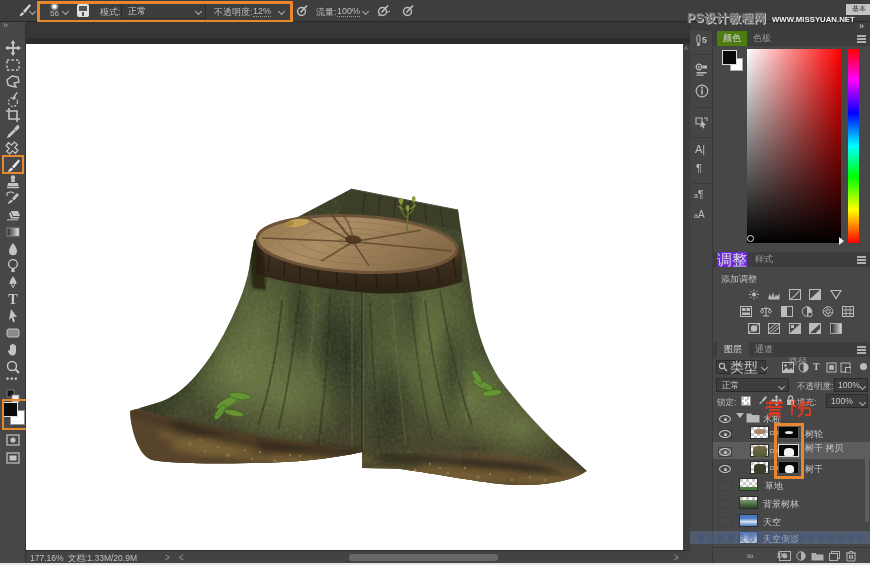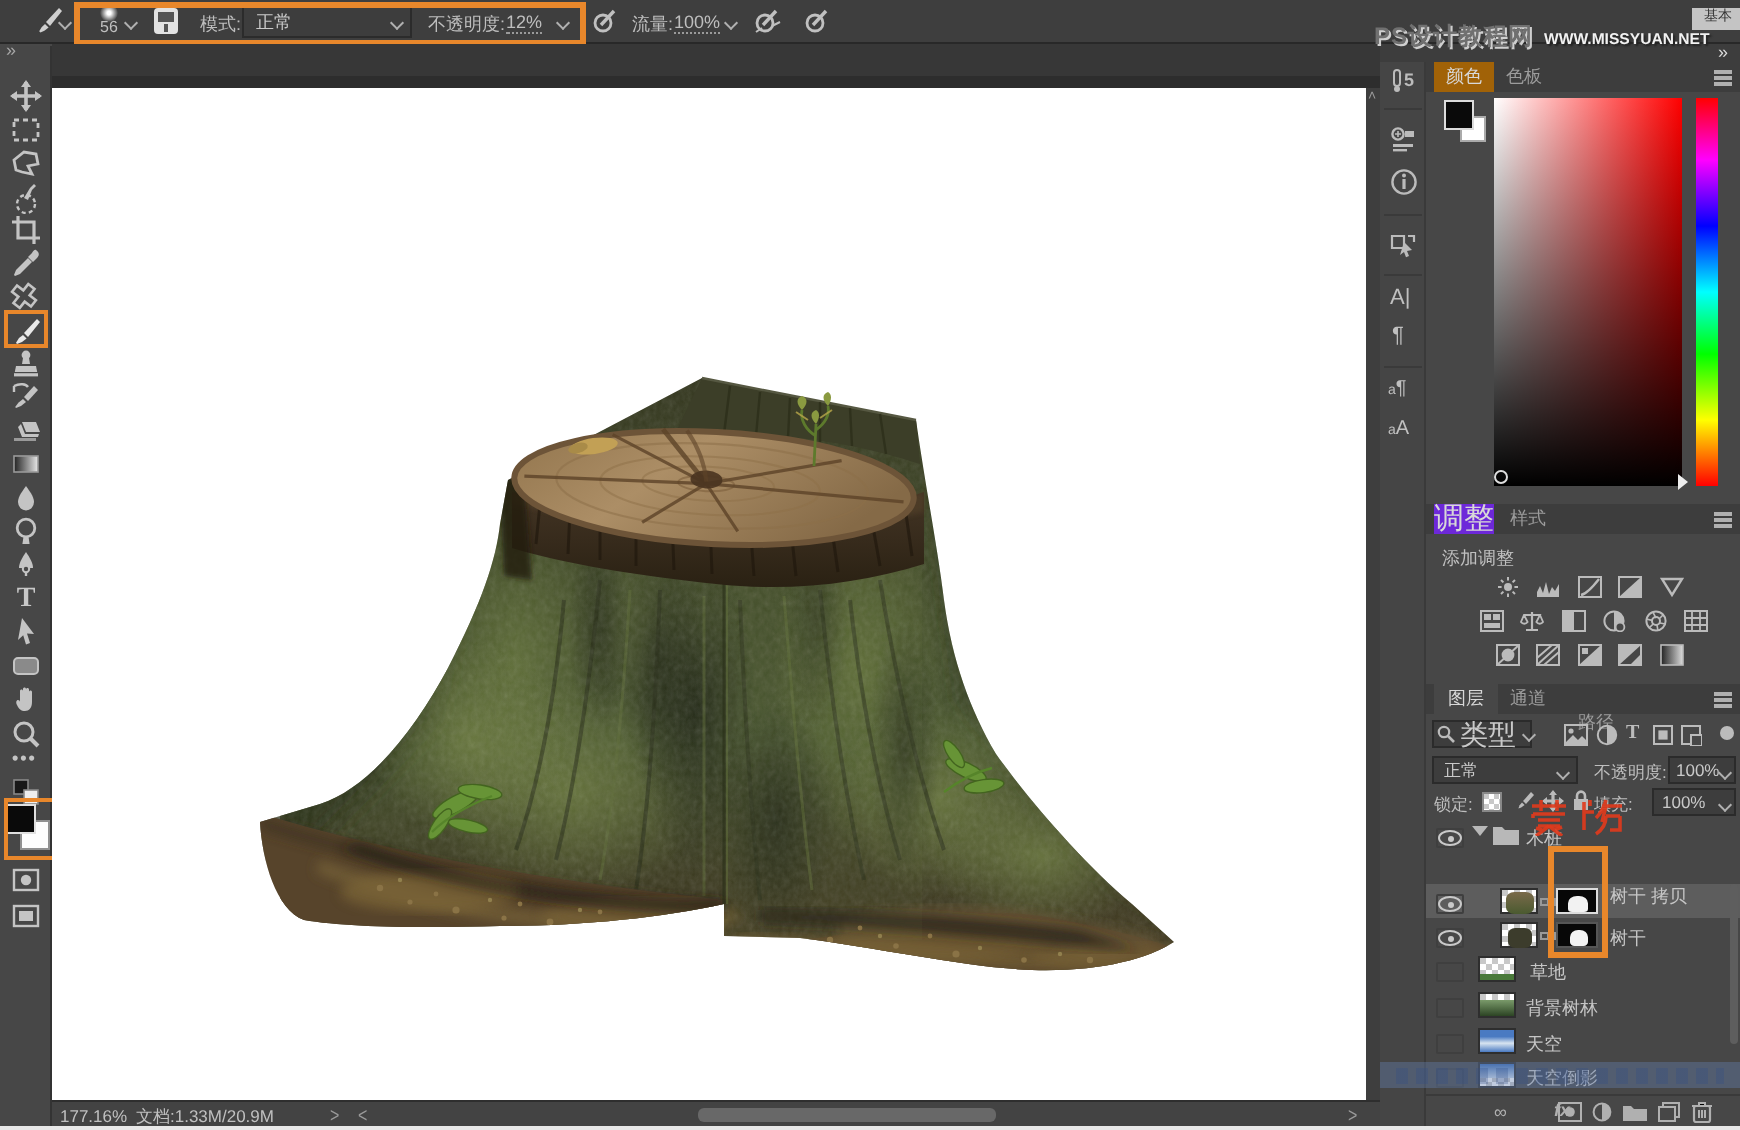--- a/index.html
+++ b/index.html
@@ -453,21 +453,21 @@
     <div class="abs" style="left:5px;top:112px;color:#c0c0c0;font-size:11px;">A|</div>
     <div class="abs" style="left:6px;top:131px;color:#c0c0c0;font-size:11px;">¶</div>
     <div class="abs" style="left:2px;top:152px;width:19px;height:1px;background:#3a3a3a;"></div>
     <div class="abs" style="left:4px;top:158px;color:#c0c0c0;font-size:10px;"><span style="font-size:7px">a</span>¶</div>
     <div class="abs" style="left:4px;top:178px;color:#c0c0c0;font-size:10px;"><span style="font-size:7px">a</span>A</div>
   </div>
   <div id="panels" class="abs" style="left:23px;top:9px;width:157px;height:532px;background:#474747;">
 
     <div class="abs" style="left:0;top:0;width:157px;height:221px;background:#474747;">
       <div class="abs" style="left:0;top:0;width:157px;height:15px;background:#3d3d3d;">
-        <div class="abs" style="left:4px;top:0;width:30px;height:15px;background:#a16207;color:#d8d8d8;font-size:9px;line-height:15px;text-align:center;">颜色</div>
+        <div class="abs" style="left:4px;top:0;width:30px;height:15px;background:#4d7c0f;color:#d8d8d8;font-size:9px;line-height:15px;text-align:center;">颜色</div>
         <div class="abs" style="left:34px;top:0;width:30px;height:15px;color:#9c9c9c;font-size:9px;line-height:15px;text-align:center;">色板</div>
         <div class="abs" style="left:144px;top:4px;width:9px;height:1.5px;background:#b0b0b0;box-shadow:0 3px #b0b0b0,0 6px #b0b0b0;"></div>
       </div>
 
       <div class="abs" style="left:17px;top:27px;width:13px;height:13px;background:#fff;border:1px solid #aaa;"></div>
       <div class="abs" style="left:9px;top:19px;width:15px;height:15px;background:#0a0a0a;border:1px solid #ddd;"></div>
 
       <div class="abs" style="left:34px;top:18px;width:94px;height:194px;background:linear-gradient(to bottom,rgba(0,0,0,0) 0%,#000 100%),linear-gradient(to right,#fff 0%,#f00 100%);"></div>
       <div class="abs" style="left:34px;top:204px;width:7px;height:7px;border:1px solid #ddd;border-radius:50%;"></div>
       <div class="abs" style="left:126px;top:206px;width:0;height:0;border-top:4px solid transparent;border-bottom:4px solid transparent;border-left:5px solid #eee;"></div>
@@ -629,20 +629,36 @@
           <div class="eyewell" style="top:3px;">
               <div class="peye"></div>
             </div>
           <div class="abs" style="left:23px;top:2px;width:0;height:0;border-left:4px solid transparent;border-right:4px solid transparent;border-top:5px solid #b8b8b8;"></div>
           <svg class="abs" style="left:33px;top:1px" width="14" height="11" viewBox="0 0 14 11">
               <path d="M0.5 10.5 L0.5 1.5 L5 1.5 L6.5 3 L13.5 3 L13.5 10.5 Z" fill="#b8b8b8"></path>
             </svg>
           <div class="abs" style="left:50px;top:2px;">木桩</div>
         </div>
 
+        <div class="abs" style="left:0;top:13px;width:157px;height:18px;">
+          <div class="eyewell" style="top:5px;">
+              <div class="peye"></div>
+            </div>
+          <div class="abs checker" style="left:37px;top:2px;width:19px;height:13px;border:1px solid #2e2e2e;">
+              <div class="abs" style="left:3px;top:2px;width:12px;height:5px;background:#a8886a;border-radius:40%;"></div>
+            </div>
+          <svg class="abs" style="left:57px;top:5px" width="8" height="8" viewBox="0 0 8 8">
+              <rect x="0.5" y="2.5" width="3.5" height="3" fill="none" stroke="#999" stroke-width="1"></rect>
+              <rect x="4" y="2.5" width="3.5" height="3" fill="none" stroke="#999" stroke-width="1"></rect>
+            </svg>
+          <div class="abs" style="left:65px;top:2px;width:21px;height:13px;background:#070707;border:1px solid #555;">
+              <div class="abs" style="left:6px;top:4px;width:8px;height:3px;background:#e8e8e8;border-radius:50%;"></div>
+            </div>
+          <div class="abs" style="left:92px;top:4px;">树轮</div>
+        </div>
 
         <div class="abs" style="left:0;top:31px;width:157px;height:17px;background:#5d5d5d;">
           <div class="eyewell" style="top:5px;">
               <div class="peye"></div>
             </div>
           <div class="abs checker" style="left:37px;top:2px;width:19px;height:13px;border:1px solid #2e2e2e;">
               <div class="abs" style="left:2px;top:1px;width:14px;height:11px;background:linear-gradient(#7a6a4a,#4a5a30);border-radius:30%;"></div>
             </div>
           <svg class="abs" style="left:57px;top:5px" width="8" height="8" viewBox="0 0 8 8">
               <rect x="0.5" y="2.5" width="3.5" height="3" fill="none" stroke="#999" stroke-width="1"></rect>

